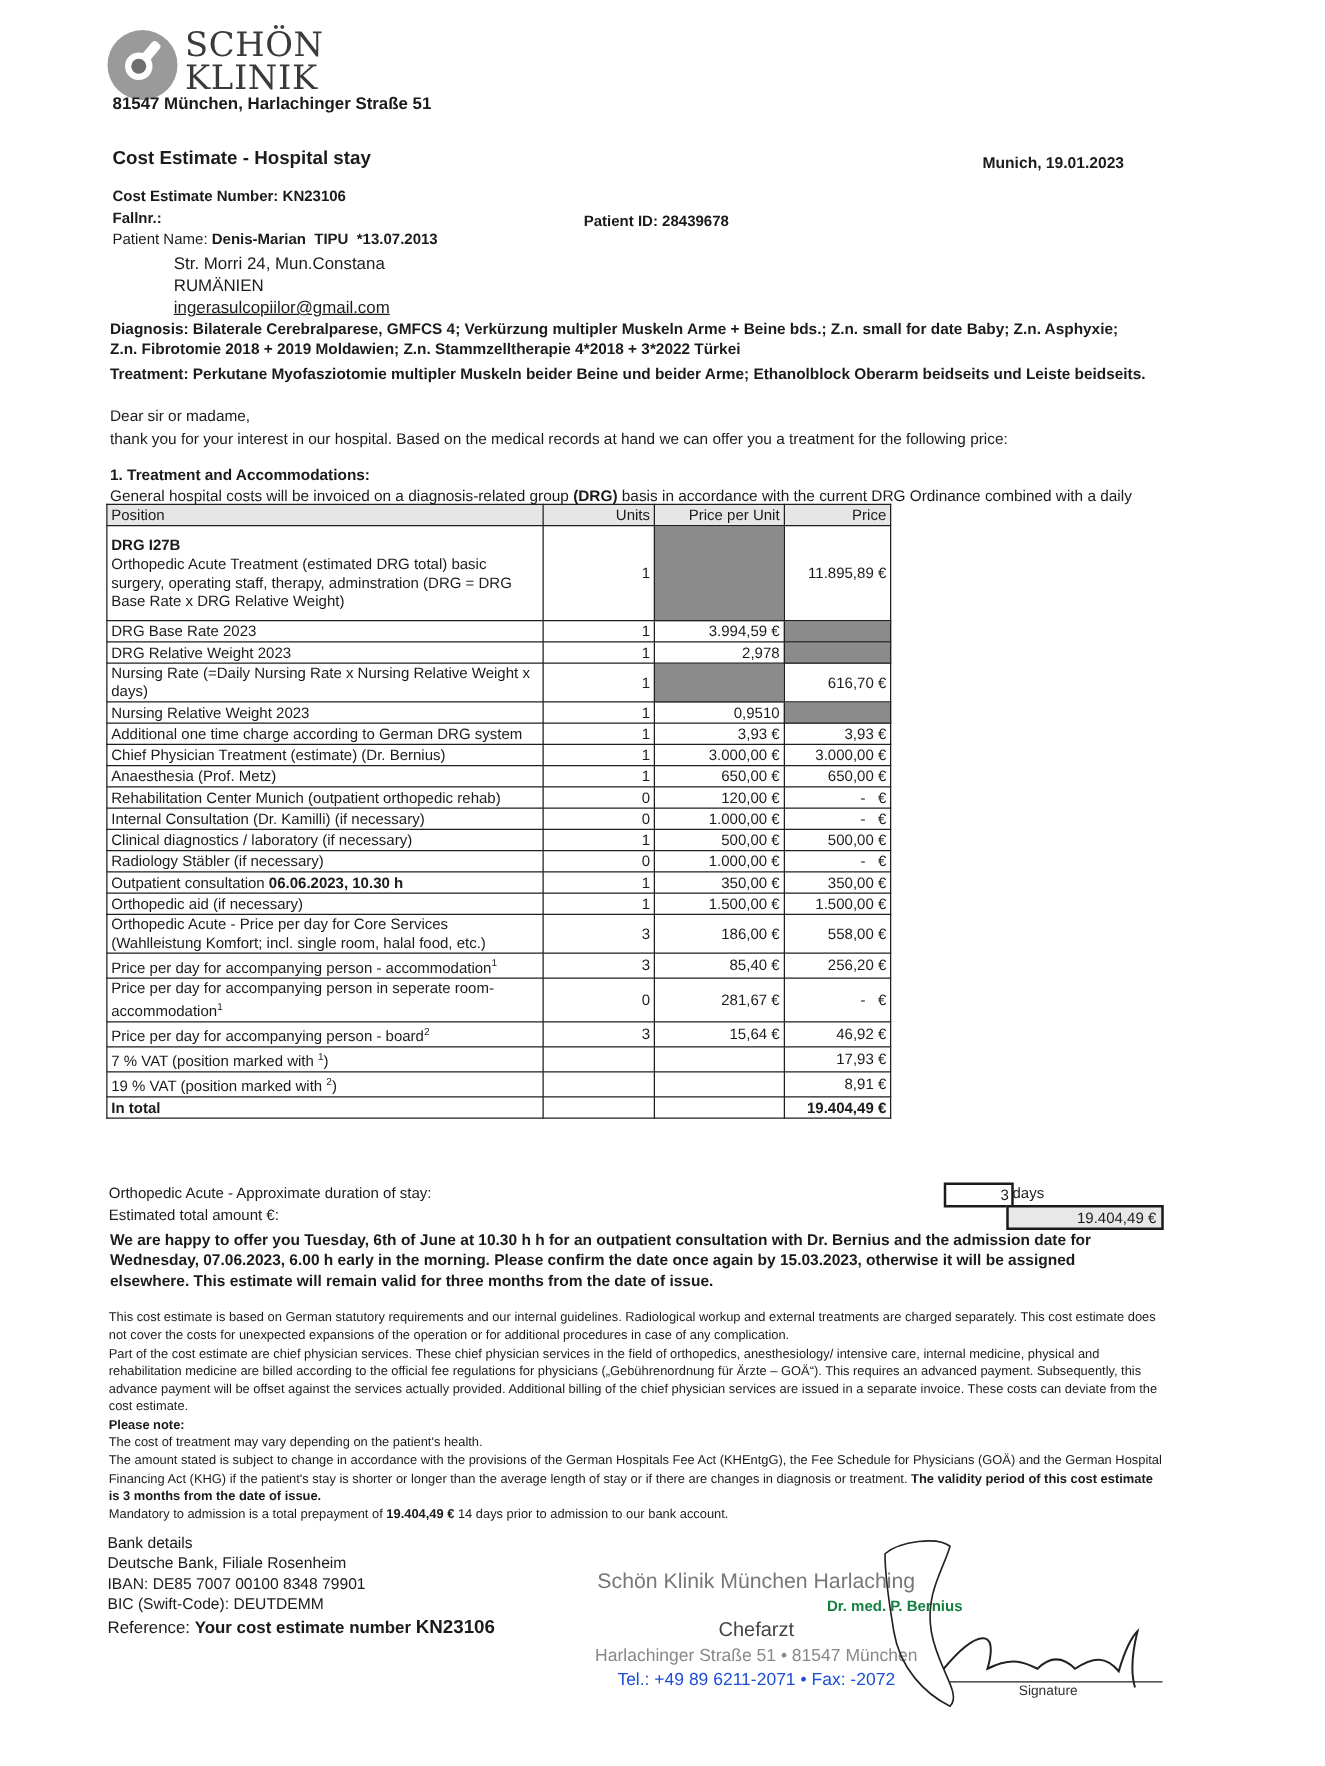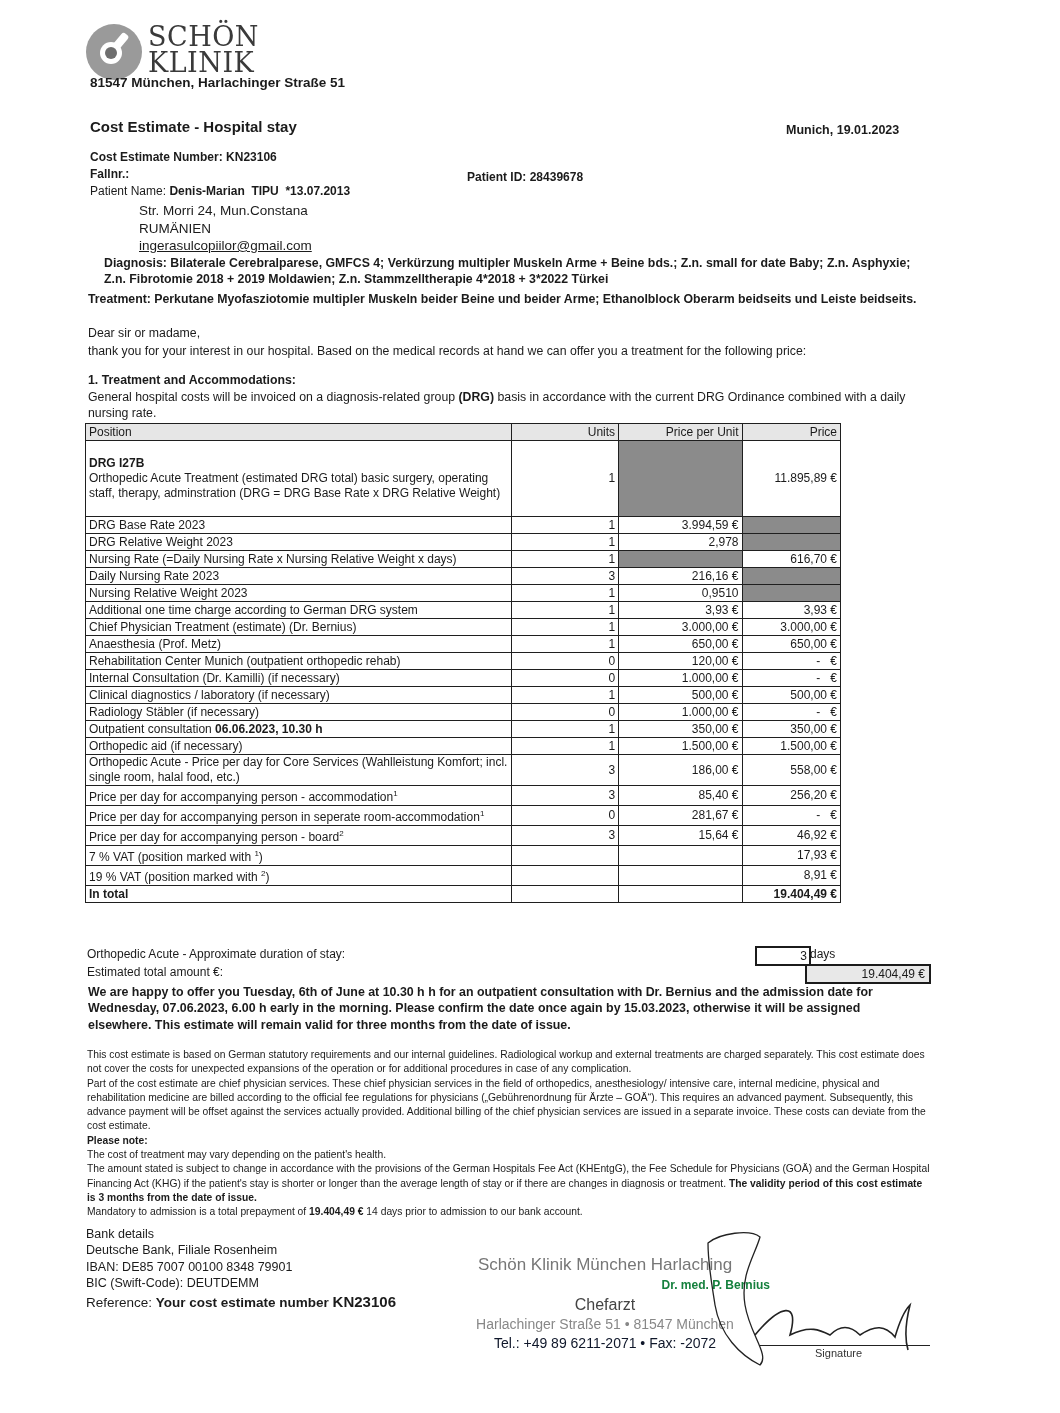--- a/index.html
+++ b/index.html
@@ -13,21 +13,21 @@
                 background: #fff; }
   .logo-dot { position: absolute; left: 19px; top: 25px; width: 12px; height: 12px; border-radius: 50%; background: #6e6e6e; }
   .logo-stick { position: absolute; left: 30px; top: 10px; width: 8px; height: 20px; background: #fff; transform: rotate(40deg); border-radius: 3px; }
   .logo-text { position: absolute; left: 62px; top: 2px; font-family: "DejaVu Serif", serif; font-size: 27px; line-height: 26px; color: #3a3a3a; letter-spacing: 0.5px; }
   .bold { font-weight: bold; }
   .t12 { font-size: 12px; }
   .addr { left: 90px; top: 75px; font-size: 13.5px; font-weight: bold; }
   .title { left: 90px; top: 118px; font-size: 15px; font-weight: bold; }
   .date { left: 762px; top: 123px; font-size: 12.5px; font-weight: bold; padding-left: 24px; }
   .para { left: 88px; width: 830px; font-size: 12.3px; line-height: 15.5px; }
-  table.cost { position: absolute; left: 85px; top: 423px; width: 756px; border-collapse: collapse;
+  table.cost { position: absolute; left: 85px; top: 403px; width: 628px; border-collapse: collapse;
                font-size: 12px; }
   table.cost td { border: 1.5px solid #1f1f1f; padding: 0 3px; height: 16px; line-height: 15px; vertical-align: middle; }
   table.cost td.num { text-align: right; }
   table.cost tr.hdr td { background: #e6e6e6; }
   table.cost td.shade { background: #8b8b8b; }
   table.cost td.c1 { width: 369px; }
   table.cost td.c2 { width: 88px; }
   table.cost td.c3 { width: 102px; }
   table.cost td.c4 { width: 80px; }
   .daysbox { left: 755px; top: 946px; width: 50px; height: 16px; border: 2px solid #1b1b1b; text-align: right;
@@ -72,21 +72,21 @@
 <div class="abs t12" style="left:90px;top:184px;">
   <span>Patient Name:</span>
   <span class="bold" style="white-space:pre;">Denis-Marian  TIPU  *13.07.2013</span>
 </div>
 <div class="abs" style="left:139px;top:202px;font-size:13.5px;line-height:17.5px;">
   <div>Str. Morri 24, Mun.Constana</div>
   <div>RUMÄNIEN</div>
   <div style="text-decoration:underline;">ingerasulcopiilor@gmail.com</div>
 </div>
 
-<div class="abs para bold" style="top:256px;margin-left:16px;">
+<div class="abs para bold" style="top:256px;">
   <span>Diagnosis:</span>
   <span>Bilaterale Cerebralparese, GMFCS 4; Verkürzung multipler Muskeln Arme + Beine bds.;  Z.n. small for date Baby; Z.n. Asphyxie; Z.n. Fibrotomie 2018 + 2019 Moldawien; Z.n. Stammzelltherapie 4*2018 + 3*2022 Türkei</span>
 </div>
 <div class="abs para bold" style="top:292px;">
   <span>Treatment:</span>
   <span>Perkutane Myofasziotomie multipler Muskeln beider Beine und beider Arme; Ethanolblock Oberarm beidseits und Leiste beidseits.</span>
 </div>
 <div class="abs para" style="top:326px;">Dear sir or madame,</div>
 <div class="abs para" style="top:344px;">thank you for your interest in our hospital. Based on the medical records at hand we can offer you a treatment for the following price:</div>
 
@@ -121,26 +121,20 @@
         <td class="c3 num">2,978</td>
         <td class="c4 num shade" style="white-space: pre;"></td>
       </tr>
       <tr>
         <td class="c1"><span>Nursing Rate (=Daily Nursing Rate x Nursing Relative Weight x days)</span></td>
         <td class="c2 num">1</td>
         <td class="c3 num shade"></td>
         <td class="c4 num" style="white-space: pre;">616,70 €</td>
       </tr>
       <tr>
-        <td class="c1"><span>Daily Nursing Rate 2023</span></td>
-        <td class="c2 num">3</td>
-        <td class="c3 num">216,16 €</td>
-        <td class="c4 num shade" style="white-space: pre;"></td>
-      </tr>
-      <tr>
         <td class="c1"><span>Nursing Relative Weight 2023</span></td>
         <td class="c2 num">1</td>
         <td class="c3 num">0,9510</td>
         <td class="c4 num shade" style="white-space: pre;"></td>
       </tr>
       <tr>
         <td class="c1"><span>Additional one time charge according to German DRG system</span></td>
         <td class="c2 num">1</td>
         <td class="c3 num">3,93 €</td>
         <td class="c4 num" style="white-space: pre;">3,93 €</td>
@@ -261,21 +255,21 @@
   <div>IBAN: DE85 7007 00100 8348 79901</div>
   <div>BIC (Swift-Code): DEUTDEMM</div>
   <div style="margin-top:3px;font-size:13.5px;"><span>Reference: </span><b>Your cost estimate number </b><b style="font-size:15px;">KN23106</b></div>
 </div>
 
 <div class="abs stamp">
   <div style="font-size:17px;line-height:20px;color:#777;">Schön Klinik München Harlaching</div>
   <div style="font-size:12px;line-height:20px;font-weight:bold;color:#15803d;text-align:right;">Dr. med. P. Bernius</div>
   <div style="font-size:16px;line-height:20px;color:#444;">Chefarzt</div>
   <div style="font-size:14px;line-height:19px;color:#888;">Harlachinger Straße 51 • 81547 München</div>
-  <div style="font-size:14px;line-height:19px;color:#0f172a;">Tel.: +49 89 6211-2071 • Fax: -2072</div>
+  <div style="font-size:14px;line-height:19px;color:#1d4ed8;">Tel.: +49 89 6211-2071 • Fax: -2072</div>
 </div>
 
 <svg class="abs" style="left:660px;top:1225px;" width="280" height="150">
   <path d="M48 18 C60 8, 90 4, 100 12 C95 30, 80 50, 85 80 C90 110, 110 130, 100 140 C80 130, 60 110, 55 80 C52 60, 48 40, 48 18 Z" fill="none" stroke="#222" stroke-width="1.3"></path>
   <path d="M95 110 C120 80, 140 75, 130 110 C150 100, 160 105, 170 110 C180 100, 190 100, 200 110 C215 100, 225 100, 235 112 C240 95, 245 85, 250 80 C245 100, 245 115, 248 125" fill="none" stroke="#222" stroke-width="1.6"></path>
 </svg>
 <div class="abs sigline"></div>
 <div class="abs siglabel">Signature</div>
 
 </body></html>

